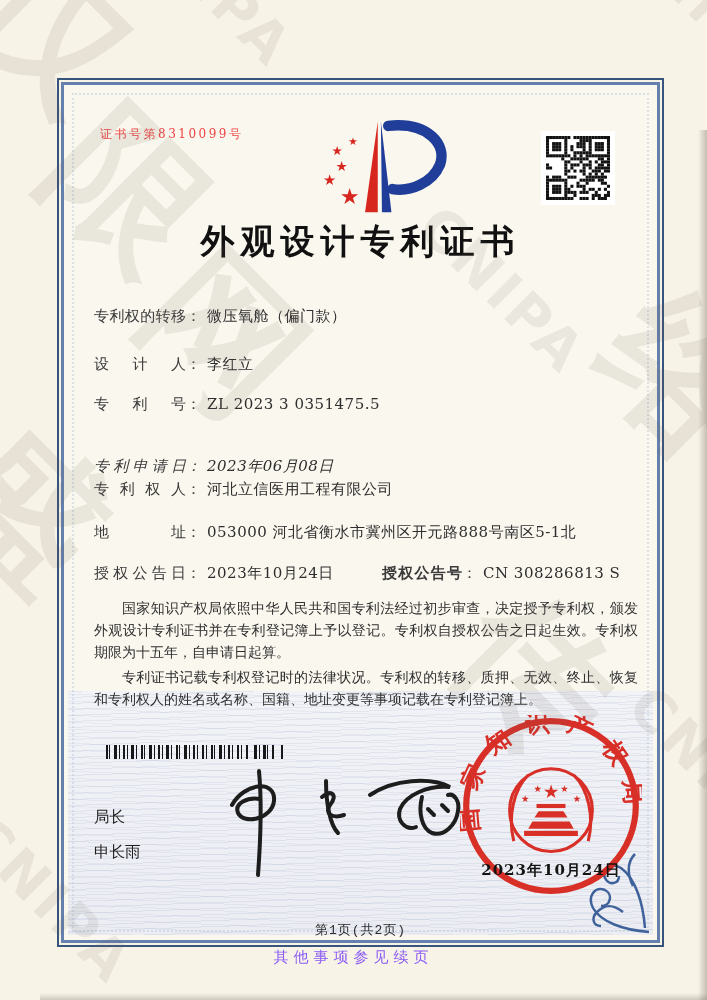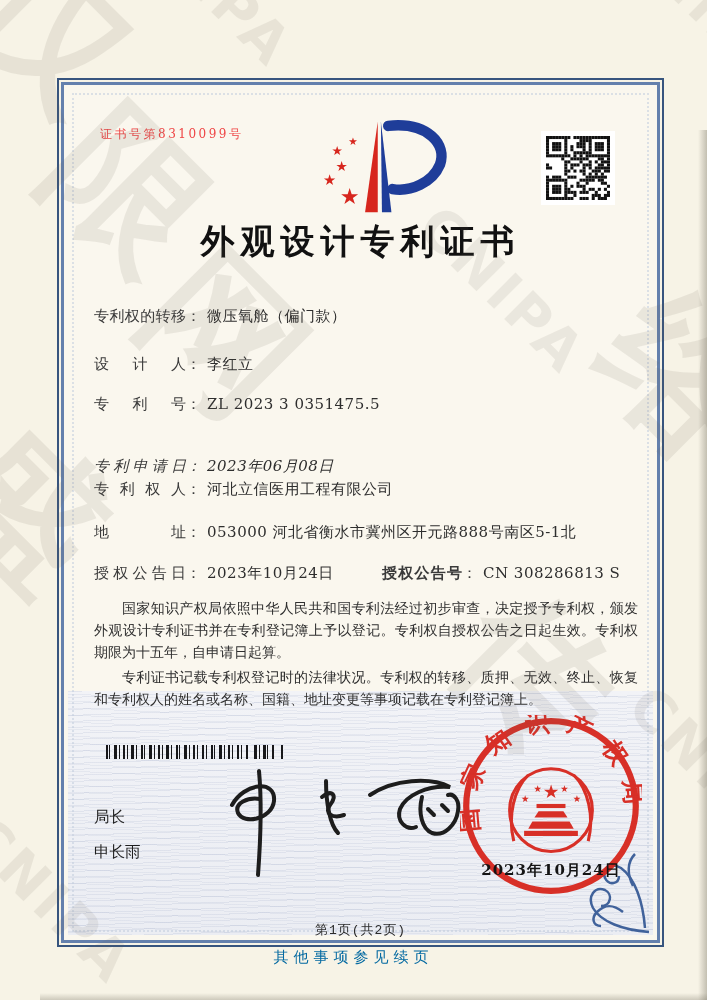--- a/index.html
+++ b/index.html
@@ -64,21 +64,21 @@
   .signature{position:absolute;left:140px;top:668px;width:270px;height:130px;}
   .signer{position:absolute;left:30px;top:722px;font-family:"DejaVu Sans",sans-serif;font-size:15.5px;color:#1e1e1e;}
   .signer .line2{margin-top:14px;}
   .seal{position:absolute;left:396px;top:630px;width:182px;height:182px;z-index:10;}
   .seal svg{width:100%;height:100%;opacity:.95;}
   .seal-date{position:absolute;left:0;right:0;top:146px;text-align:center;
     font-size:15px;font-weight:bold;color:#141414;letter-spacing:1px;z-index:11;}
   .page-info{position:absolute;left:0;top:836px;width:100%;text-align:center;font-size:13px;letter-spacing:1px;color:#2c2c2c;font-family:Liberation Mono, monospace;}
 
   .footer-note{position:absolute;left:0;top:948px;width:100%;text-align:center;
-    font-size:15px;letter-spacing:5px;color:#0369a1;}
+    font-size:15px;letter-spacing:5px;color:#8b5cf6;}
 </style>
 </head>
 <body>
 
 <div class="wm-layer">
   <span class="wm wm-char" style="left:-20px;top:-45px;">仅</span>
   <span class="wm wm-brand" style="left:105px;top:-45px;">CNIPA</span>
   <span class="wm wm-brand" style="left:600px;top:-25px;">CNIPA</span>
   <span class="wm wm-char" style="left:55px;top:115px;">限</span>
   <span class="wm wm-char" style="left:150px;top:258px;">网</span>

